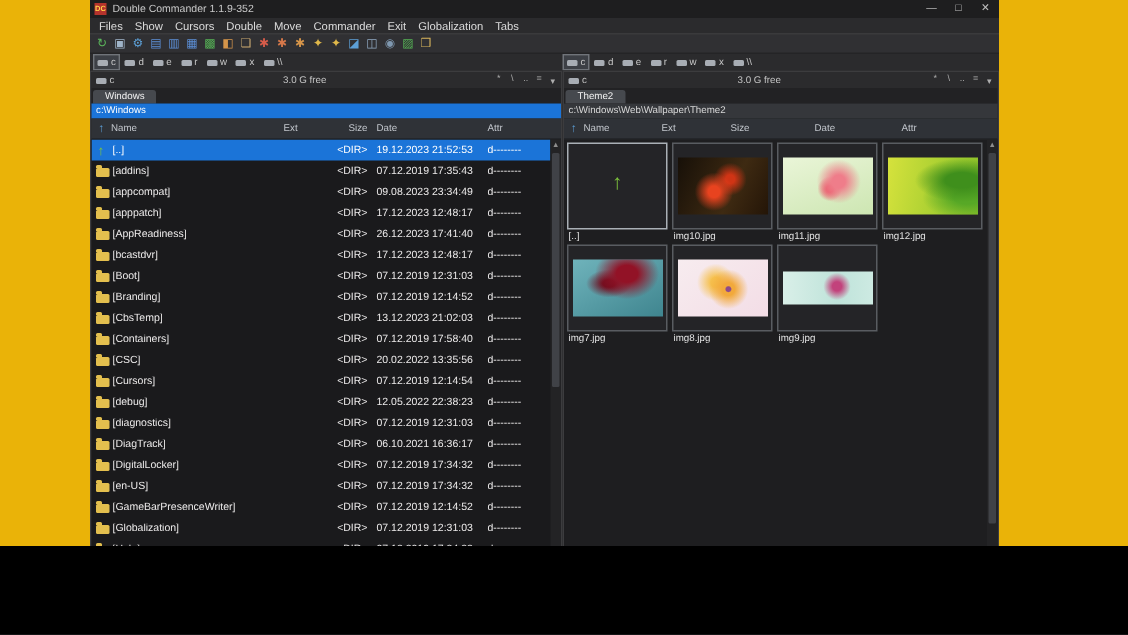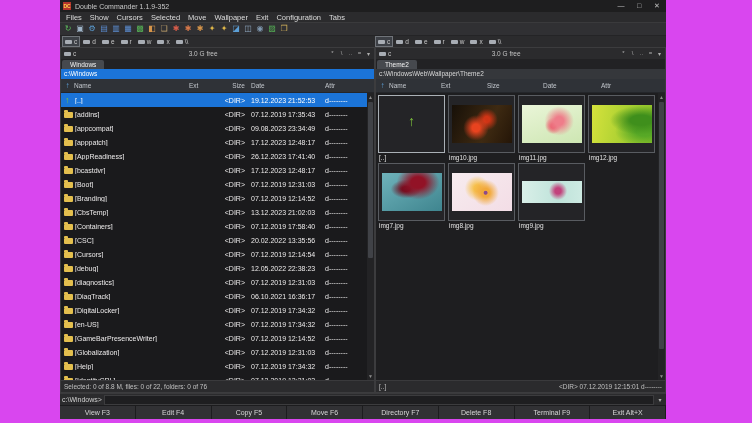--- a/index.html
+++ b/index.html
@@ -1,16 +1,16 @@
 <!DOCTYPE html>
 <html><head>
 <meta charset="utf-8">
 <style>
   html,body{margin:0;padding:0;background:#000;}
-  .stage{position:relative;width:752px;height:423px;background:#d946ef;overflow:hidden;
+  .stage{position:relative;width:752px;height:364px;background:#eab308;overflow:hidden;
          font-family:"Liberation Sans",sans-serif;-webkit-font-smoothing:antialiased;}
   .app{position:absolute;left:60px;top:0;width:606px;height:419px;background:#2b2b2d;
        display:flex;flex-direction:column;color:#d8d8d8;}
 
   
   .titlebar{height:12px;background:#1e1e1f;display:flex;align-items:center;font-size:7px;color:#c9c9c9;}
   .appicon{width:8px;height:8px;background:#b5332c;color:#ffd34a;font-size:5px;font-weight:bold;
            line-height:8px;text-align:center;margin:0 4px 0 3px;flex:none;}
   .wtitle{flex:1;white-space:nowrap;overflow:hidden;}
   .wc{width:18px;text-align:center;font-size:7px;color:#c0c0c0;line-height:12px;}
@@ -132,25 +132,25 @@
       <span class="wc">—</span>
       <span class="wc">□</span>
       <span class="wc">✕</span>
     </div>
 
     <div class="menubar">
 
     <span class="menu-item">Files</span>
         <span class="menu-item">Show</span>
         <span class="menu-item">Cursors</span>
-        <span class="menu-item">Selected</span>
+        <span class="menu-item">Double</span>
         <span class="menu-item">Move</span>
-        <span class="menu-item">Wallpaper</span>
+        <span class="menu-item">Commander</span>
         <span class="menu-item">Exit</span>
-        <span class="menu-item">Configuration</span>
+        <span class="menu-item">Globalization</span>
         <span class="menu-item">Tabs</span>
       </div>
 
     <div class="toolbar">
 
     <span class="tbi" style="color:#5cb85c">↻</span>
         <span class="tbi" style="color:#9fb4c8">▣</span>
         <span class="tbi" style="color:#5c9fd6">⚙</span>
         <span class="tbi" style="color:#5c8fd6">▤</span>
         <span class="tbi" style="color:#5c8fd6">▥</span>

